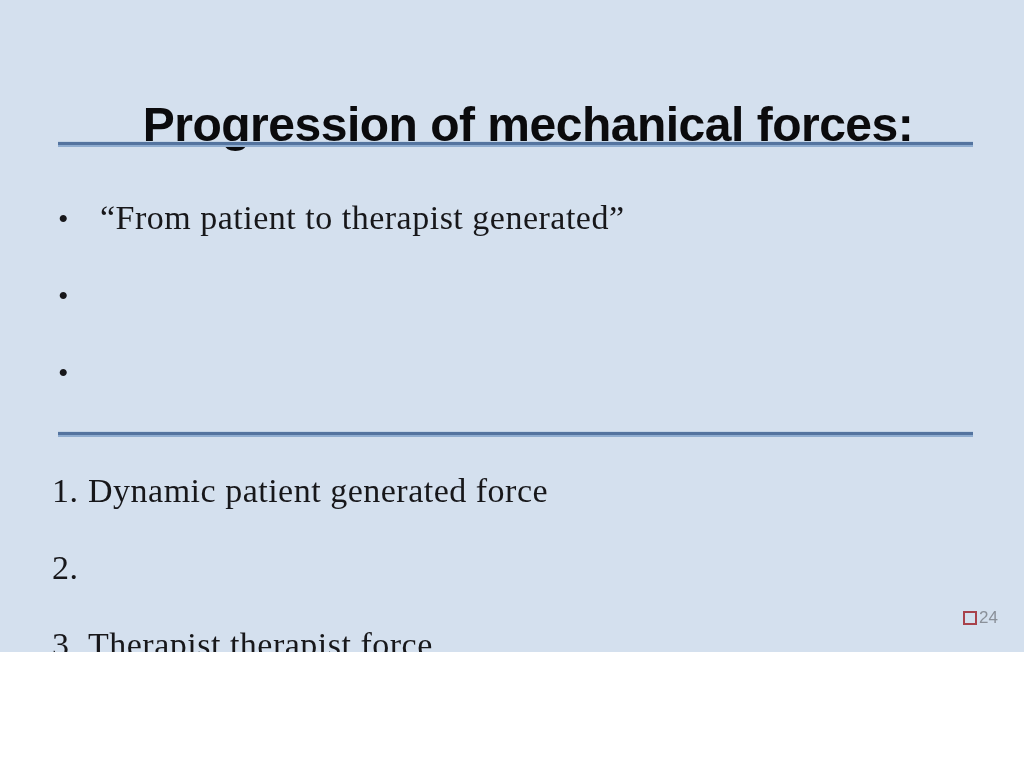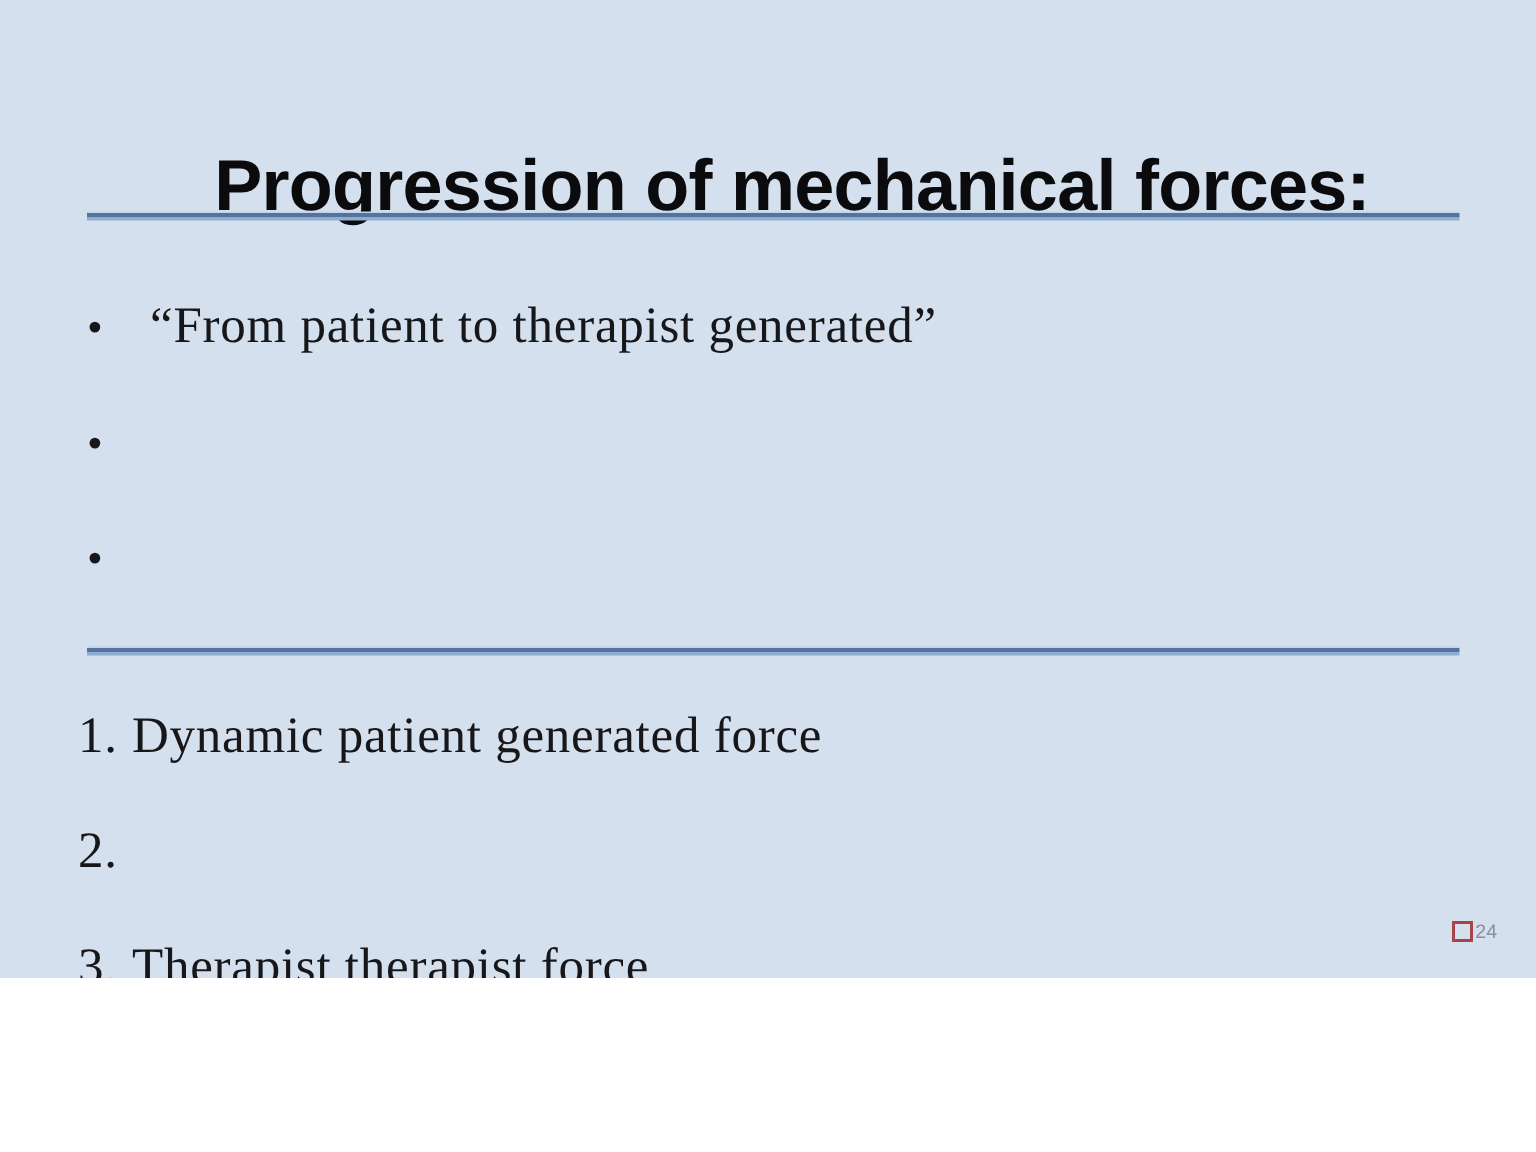--- a/index.html
+++ b/index.html
@@ -74,21 +74,21 @@
     width: 36px;
   }
 
   .slide-footer {
     position: absolute;
     right: 58px;
     bottom: 24px;
     display: flex;
     align-items: center;
     font-family: "Liberation Sans", sans-serif;
-    font-size: 13px;
+    font-size: 17px;
     color: var(--page-number-text, #8a9099);
   }
   .page-marker {
     display: inline-block;
     width: 10px;
     height: 10px;
     border: 2px solid var(--page-marker-red, #a8424b);
     margin-right: 2px;
   }
 </style>

